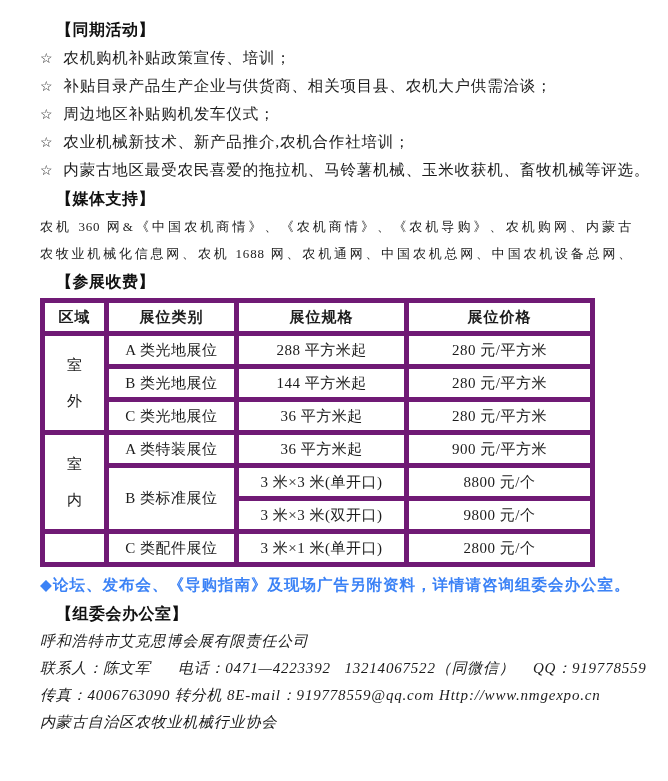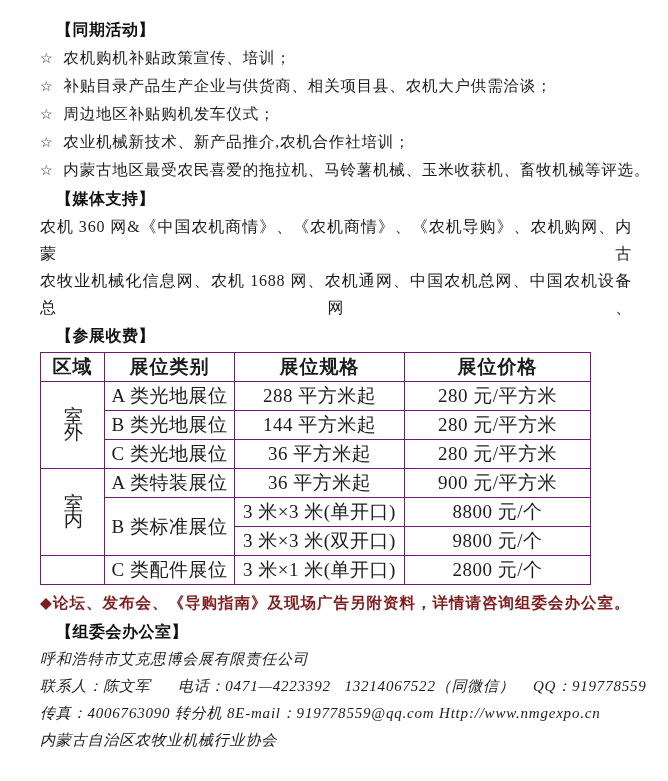--- a/index.html
+++ b/index.html
@@ -23,63 +23,63 @@
 
   .star-item {
     font-size: 15.5px;
     line-height: 27px;
     letter-spacing: 0.8px;
     white-space: nowrap;
   }
   .star { display: inline-block; margin-right: 10px; font-size: 14px; }
 
   .media-line {
-    font-size: 16px;
+    font-size: 13px;
     line-height: 27px;
     letter-spacing: 0.8px;
     width: 592px;
     text-align: justify;
     text-align-last: justify;
   }
   .media-line.last { text-align-last: left; }
 
   table.fees {
     border-collapse: collapse;
     table-layout: fixed;
     margin-top: 2px;
   }
   table.fees th, table.fees td {
-    border: 1px solid #701a75;
+    border: 5px solid #701a75;
     height: 28px;
     text-align: center;
     vertical-align: middle;
-    font-size: 19px;
+    font-size: 15px;
     letter-spacing: 0.5px;
     padding: 0 0;
     overflow: hidden;
   }
   table.fees th { font-weight: bold; letter-spacing: 1px; }
   td.spec-left { text-align: left; padding-left: 5px; }
   .zone-cell { padding: 0; }
   .zone-text {
     width: 17px;
     margin: 8px auto;
     word-break: break-all;
-    line-height: 16px;
+    line-height: 36px;
     letter-spacing: 0;
-    text-align: left;
+    text-align: center;
   }
 
   .note {
     font-weight: bold;
     font-size: 15.5px;
     line-height: 29px;
     letter-spacing: 1px;
     margin-top: 3px;
-    color: #7f1d1d;
+    color: #3b82f6;
     white-space: nowrap;
   }
 
   .contact-line {
     font-size: 15px;
     line-height: 27px;
     letter-spacing: 0.8px;
     white-space: pre;
     font-style: italic;
   }

